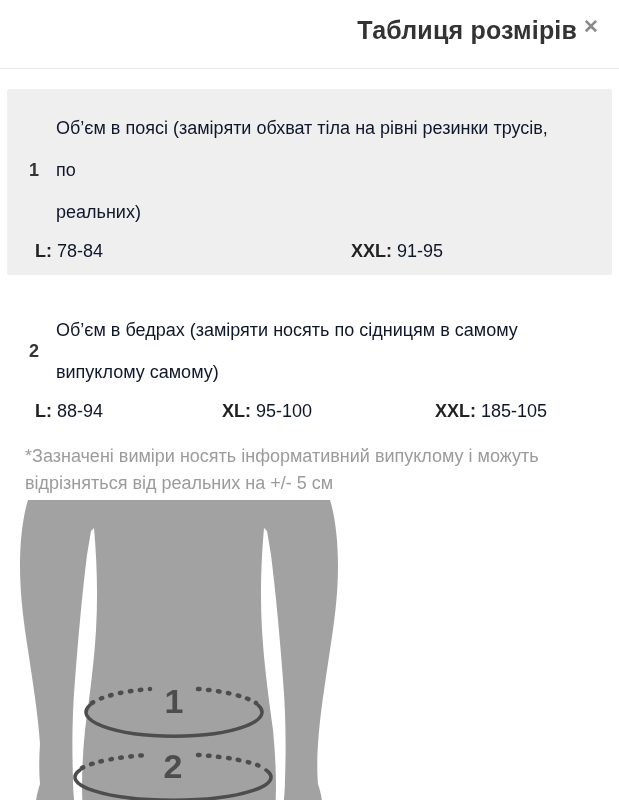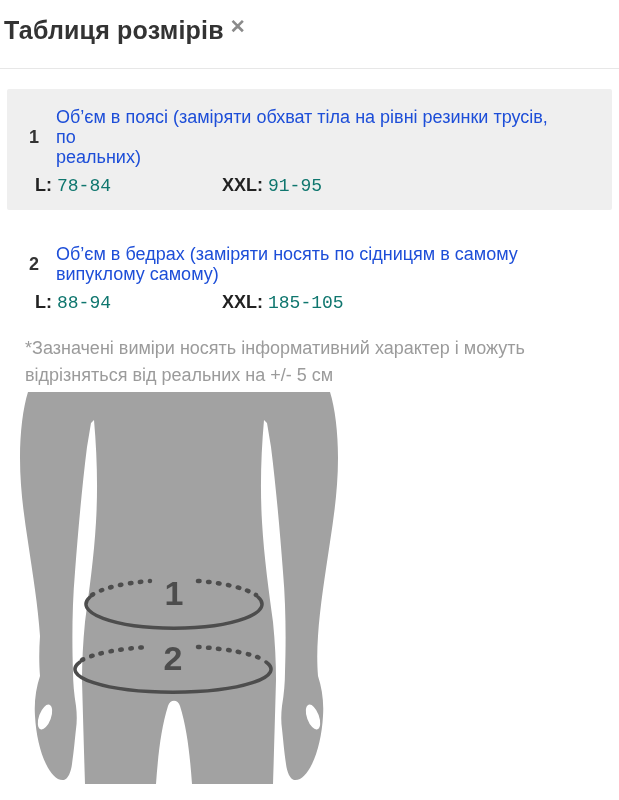--- a/index.html
+++ b/index.html
@@ -6,48 +6,48 @@
   html, body { margin: 0; padding: 0; }
   body {
     width: 619px; height: 800px;
     background: #ffffff;
     font-family: "Liberation Sans", sans-serif;
     color: #404040;
     overflow: hidden;
   }
   .modal { width: 619px; height: 800px; background: #fff; }
   .header {
-    display: flex; justify-content: flex-start; align-items: flex-start;
+    display: flex; justify-content: flex-end; align-items: flex-start;
     padding: 13px 14px 0 4px;
   }
   .title {
     font-size: 25px; font-weight: 700; color: #333333;
     line-height: 34px; letter-spacing: 0.2px;
   }
   .close-btn {
     background: none; border: none; cursor: pointer;
     font-size: 19px; font-weight: 700; color: #8a8a8a;
     padding: 4px 6px; line-height: 1;
   }
   .divider { border: 0; border-top: 1px solid #e7e7e7; margin: 21px 0 0 0; }
   .size-row { margin: 20px 7px 0 7px; padding: 18px 40px 13px 22px; }
   .size-row.gray { background: #efefef; border-radius: 2px; }
   .size-row.white { margin-top: 16px; padding-bottom: 0; }
   .row-main { display: flex; align-items: center; }
   .row-num {
     width: 27px; flex-shrink: 0;
     font-size: 18px; font-weight: 700; color: #333333;
   }
-  .row-desc { font-size: 18px; line-height: 20px; color: #1d4ed8; }
+  .row-desc { font-size: 18px; line-height: 42px; color: #0f172a; }
   .sizes { display: flex; margin-top: 8px; padding-left: 6px; font-size: 18px; line-height: 21px; }
   .size-col1 { width: 187px; }
   .size-col2 { width: 188px; }
-  .size-col3 { flex: 1; }
+  .size-col3 { flex: 1; text-align: center; }
   .size-label { font-weight: 700; color: #222222; margin-right: 5px; }
-  .size-value { color: #0f766e; font-family: Liberation Mono, monospace; }
+  .size-value { color: #0f172a; }
   .note { margin: 21px 40px 0 25px; font-size: 18px; line-height: 27px; color: #9b9b9b; }
   .figure-wrap { margin: 3px 0 0 18px; width: 322px; height: 392px; }
   .figure-wrap svg { display: block; }
   .num-label { font-size: 34px; font-weight: 700; font-family: "Liberation Sans", sans-serif; }
 </style>
 </head>
 <body>
 
 <div class="modal">
 
@@ -81,28 +81,31 @@
       <div class="row-num">2</div>
       <div class="row-desc">
         <span>Об’єм в бедрах (заміряти носять по сідницям в самому</span><br>
         <span>випуклому самому)</span>
       </div>
     </div>
     <div class="sizes">
       <div class="size-col1">
         <span class="size-label">L:</span><span class="size-value">88-94</span>
       </div>
+      <div class="size-col2">
+        <span class="size-label">XL:</span><span class="size-value">95-100</span>
+      </div>
       <div class="size-col3">
         <span class="size-label">XXL:</span><span class="size-value">185-105</span>
       </div>
     </div>
   </div>
 
   <div class="note">
-    <span>*Зазначені виміри носять інформативний характер і можуть</span><br>
+    <span>*Зазначені виміри носять інформативний випуклому і можуть</span><br>
     <span>відрізняться від реальних на +/- 5 см</span>
   </div>
 
   <div class="figure-wrap">
     <svg viewBox="0 0 322 392" width="322" height="392" xmlns="http://www.w3.org/2000/svg">
 
       <path d="M 10 0 L 312 0
                C 317 16 320 40 320 66
                C 320 96 316 124 312 150
                C 307 184 302 214 300 244

